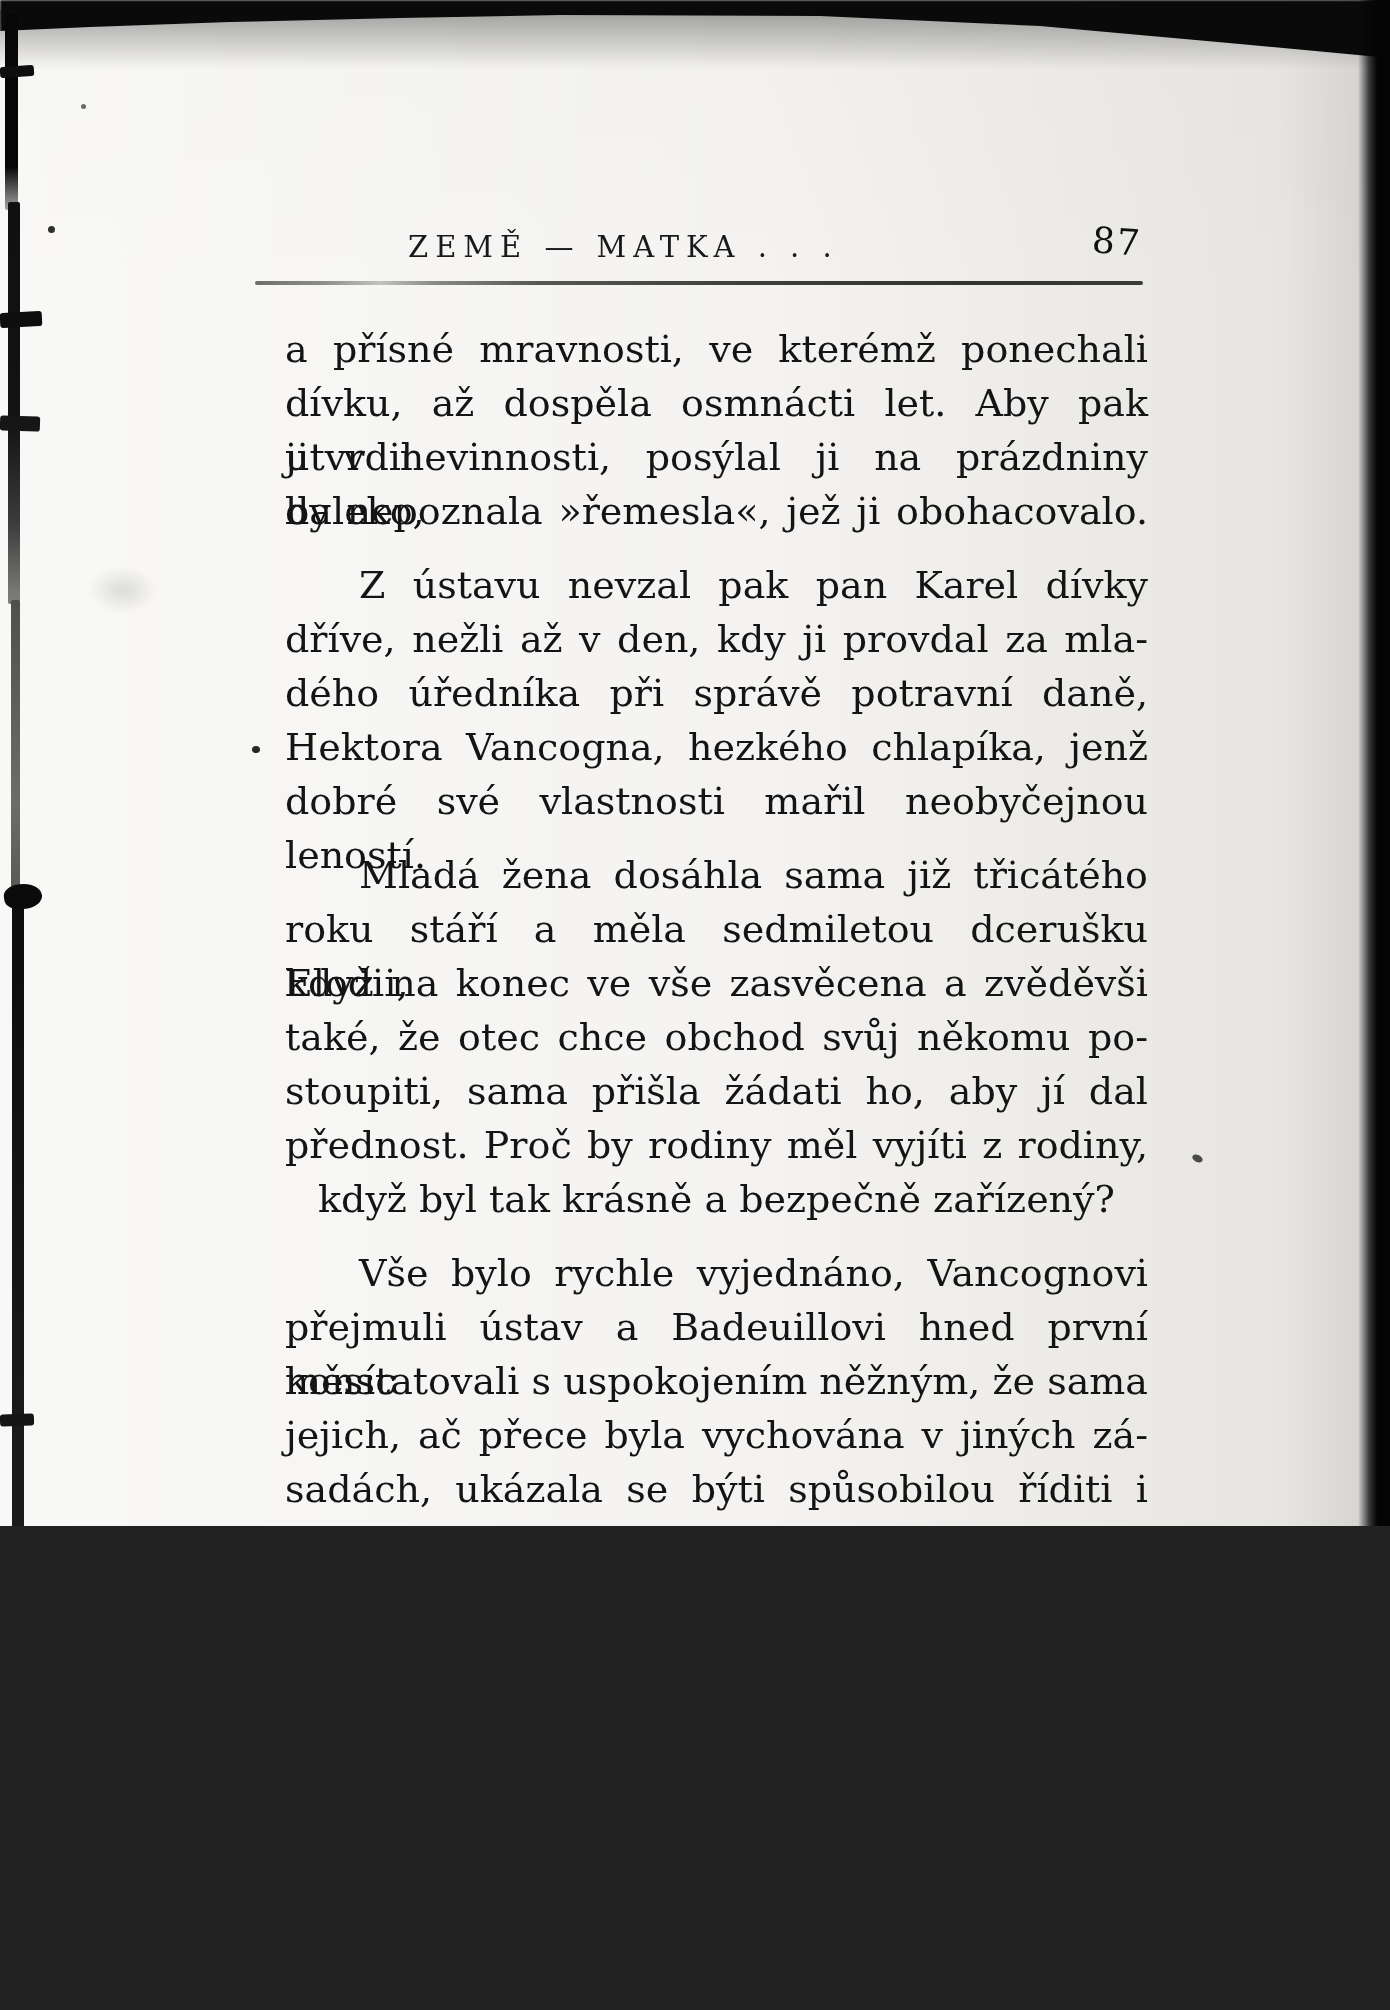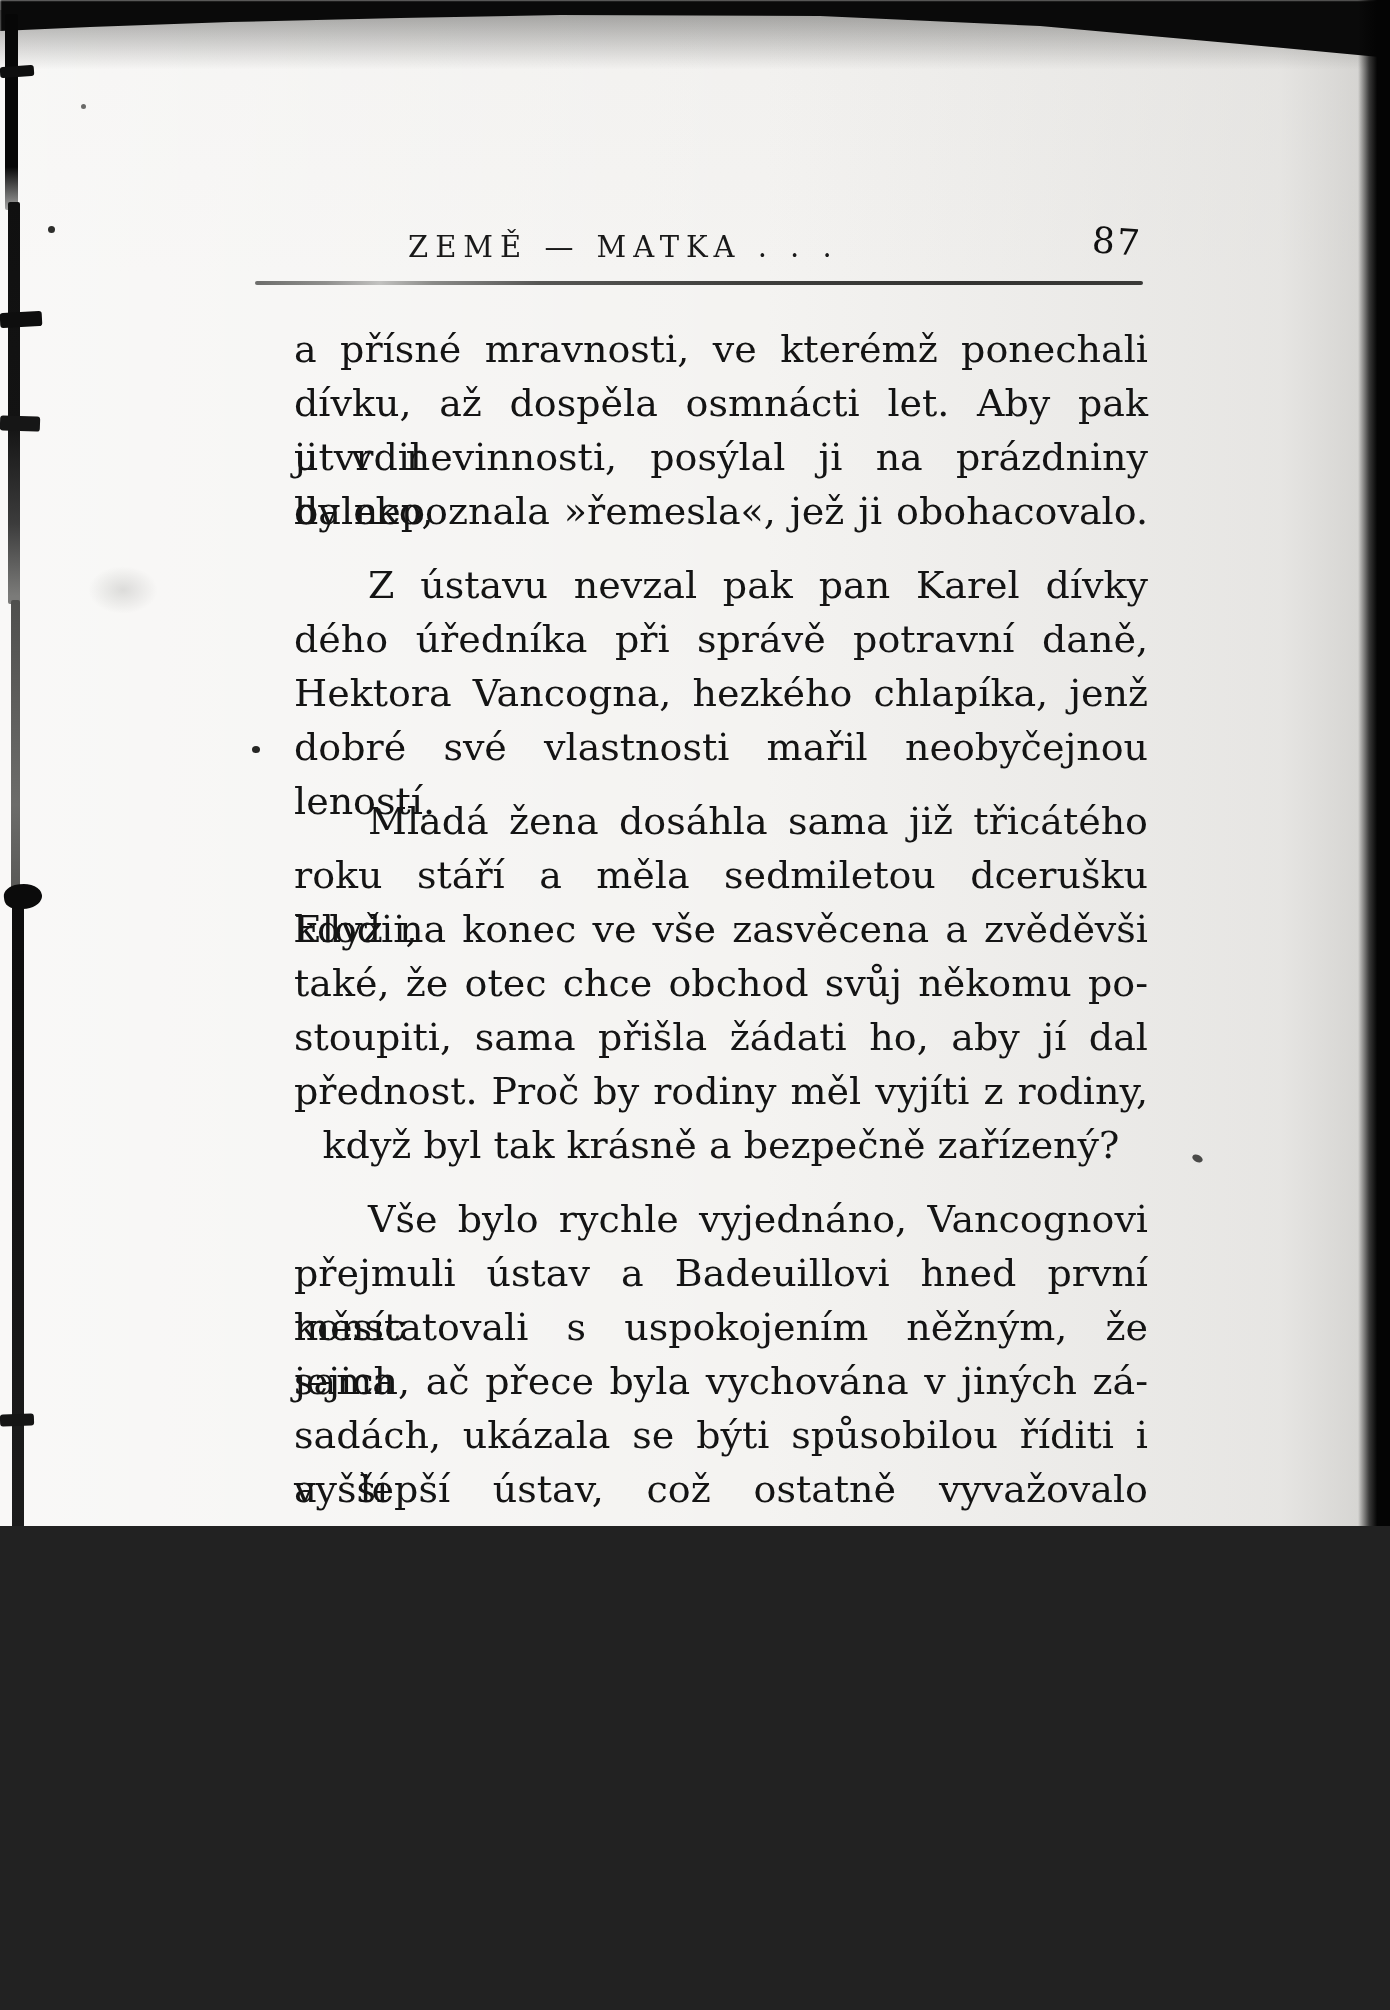--- a/index.html
+++ b/index.html
@@ -87,21 +87,21 @@
   .head-rule {
     position:absolute; left:255px; top:281px; width:888px; height:4px; z-index:4;
     border-radius:2px;
     background:linear-gradient(to right,#6d6d6b 0%,#8f8f8d 8%,#c2c2c0 14%,#8a8a88 20%,#565654 32%,#3f3f3d 55%,#333331 80%,#3a3a38 100%);
   }
   
   .body-text {
     position:absolute; left:285px; top:322px; width:863px; z-index:4;
     font-size:38px; line-height:54px; color:#141414;
   }
-  .para { margin:0 0 20px 9px; }
+  .para { margin:0 0 20px 0; }
   .line { height:54px; line-height:54px; overflow:visible; text-align:center; }
   .line.just { text-align:justify; text-align-last:justify; }
   .line.indent { padding-left:74px; }
 </style>
 </head>
 <body>
 
 <div class="page">
 
   <div class="page-tone"></div>
@@ -139,20 +139,21 @@
 
   <div class="body-text">
       <div class="para">
         <div class="line just">a přísné mravnosti, ve kterémž ponechali</div>
         <div class="line just">dívku, až dospěla osmnácti let. Aby pak utvrdil</div>
         <div class="line just">ji v nevinnosti, posýlal ji na prázdniny daleko,</div>
         <div class="line just">by nepoznala »řemesla«, jež ji obohacovalo.</div>
       </div>
       <div class="para">
         <div class="line just indent">Z ústavu nevzal pak pan Karel dívky</div>
+        <div class="line just">dříve, nežli až v den, kdy ji provdal za mla-</div>
         <div class="line just">dého úředníka při správě potravní daně,</div>
         <div class="line just">Hektora Vancogna, hezkého chlapíka, jenž</div>
         <div class="line just">dobré své vlastnosti mařil neobyčejnou leností.</div>
       </div>
       <div class="para">
         <div class="line just indent">Mladá žena dosáhla sama již třicátého</div>
         <div class="line just">roku stáří a měla sedmiletou dcerušku Elodii,</div>
         <div class="line just">když na konec ve vše zasvěcena a zvěděvši</div>
         <div class="line just">také, že otec chce obchod svůj někomu po-</div>
         <div class="line just">stoupiti, sama přišla žádati ho, aby jí dal</div>

